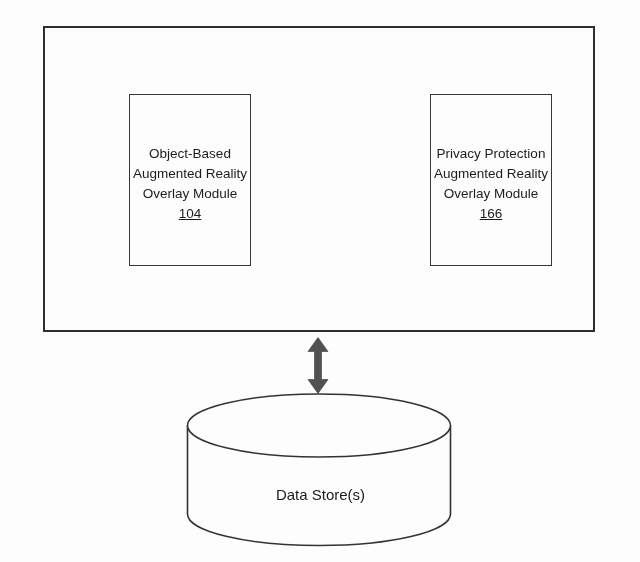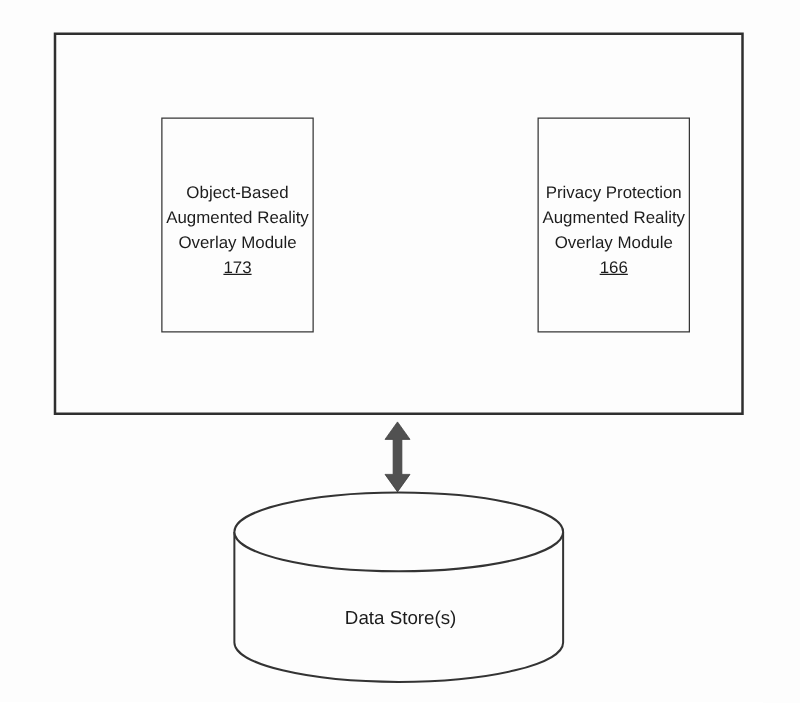--- a/index.html
+++ b/index.html
@@ -88,21 +88,21 @@
 <body>
 
 <div class="canvas">
 
   <div class="outer-box">
 
     <div class="inner-box left">
       <div class="inner-label">Object-Based
 Augmented Reality
 Overlay Module</div>
-      <div class="ref">173</div>
+      <div class="ref">104</div>
     </div>
 
     <div class="inner-box right">
       <div class="inner-label">Privacy Protection
 Augmented Reality
 Overlay Module</div>
       <div class="ref">166</div>
     </div>
   </div>
 

